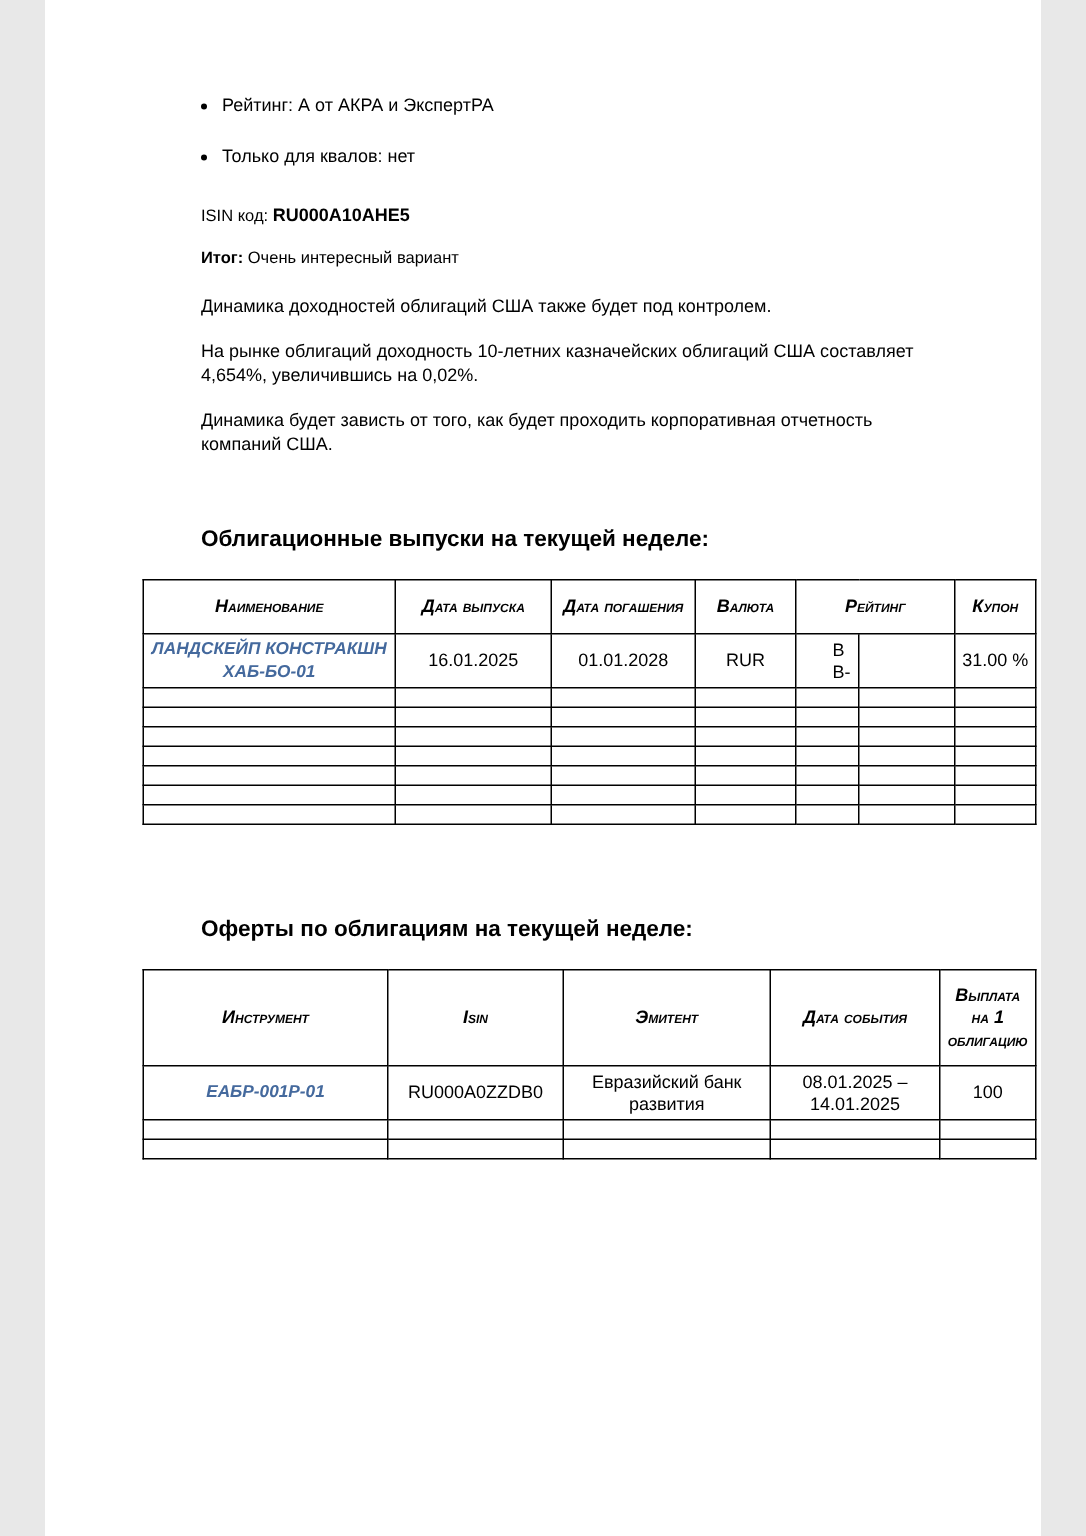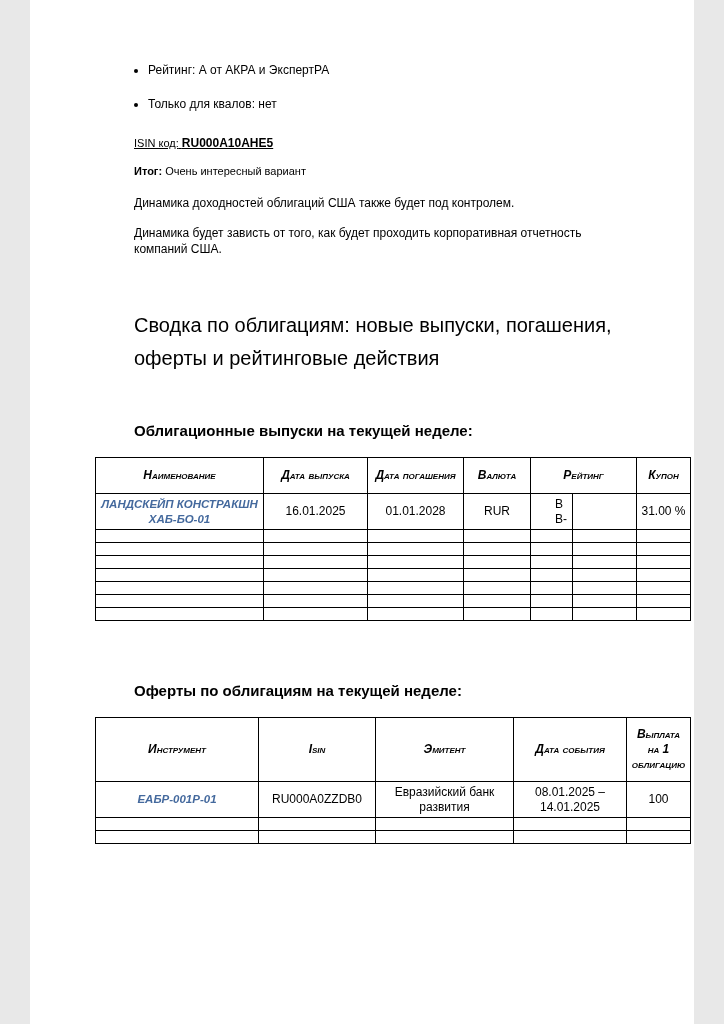--- a/index.html
+++ b/index.html
@@ -22,21 +22,21 @@
   ul.bullets {
     margin: 0 0 0 39px;
     padding-left: 14px;
     list-style-type: disc;
   }
   ul.bullets li {
     font-size: 12px;
     line-height: 16px;
     margin-bottom: 18px;
   }
-  .isin-line { margin: 24px 0 0 39px; font-size: 11px; line-height: 15px; text-decoration: underline; }
+  .isin-line { margin: 24px 0 0 39px; font-size: 11px; line-height: 15px; }
   .isin-line .isin-value { font-weight: bold; font-size: 12px; }
   .result-line { margin: 12px 0 0 39px; font-size: 11px; line-height: 16px; }
   .result-line .result-label { font-weight: bold; }
 
   h2.intl-heading {
     margin: 42px 0 0 39px;
     font-size: 17px;
     line-height: 22px;
     font-weight: bold;
     color: #2672c4;
@@ -113,23 +113,23 @@
       <span class="isin-label">ISIN код:</span>
       <span class="isin-value">RU000A10AHE5</span>
     </div>
 
     <div class="result-line">
       <span class="result-label">Итог:</span><span> Очень интересный вариант</span>
     </div>
 
 
     <p class="body-par first-after-heading">Динамика доходностей облигаций США также будет под контролем.</p>
+    <p class="body-par">На рынке облигаций доходность 10-летних казначейских облигаций США составляет 4,654%, увеличившись на 0,02%.</p>
     <p class="body-par">Динамика будет зависть от того, как будет проходить корпоративная отчетность компаний США.</p>
 
-    <h1 class="summary-heading">Сводка по облигациям: новые выпуски, погашения, оферты и рейтинговые действия</h1>
 
     <h3 class="table-heading">Облигационные выпуски на текущей неделе:</h3>
 
     <table class="doc-table issues">
       <colgroup>
         <col style="width:168px">
           <col style="width:104px">
           <col style="width:96px">
         <col style="width:67px">
           <col style="width:42px">

